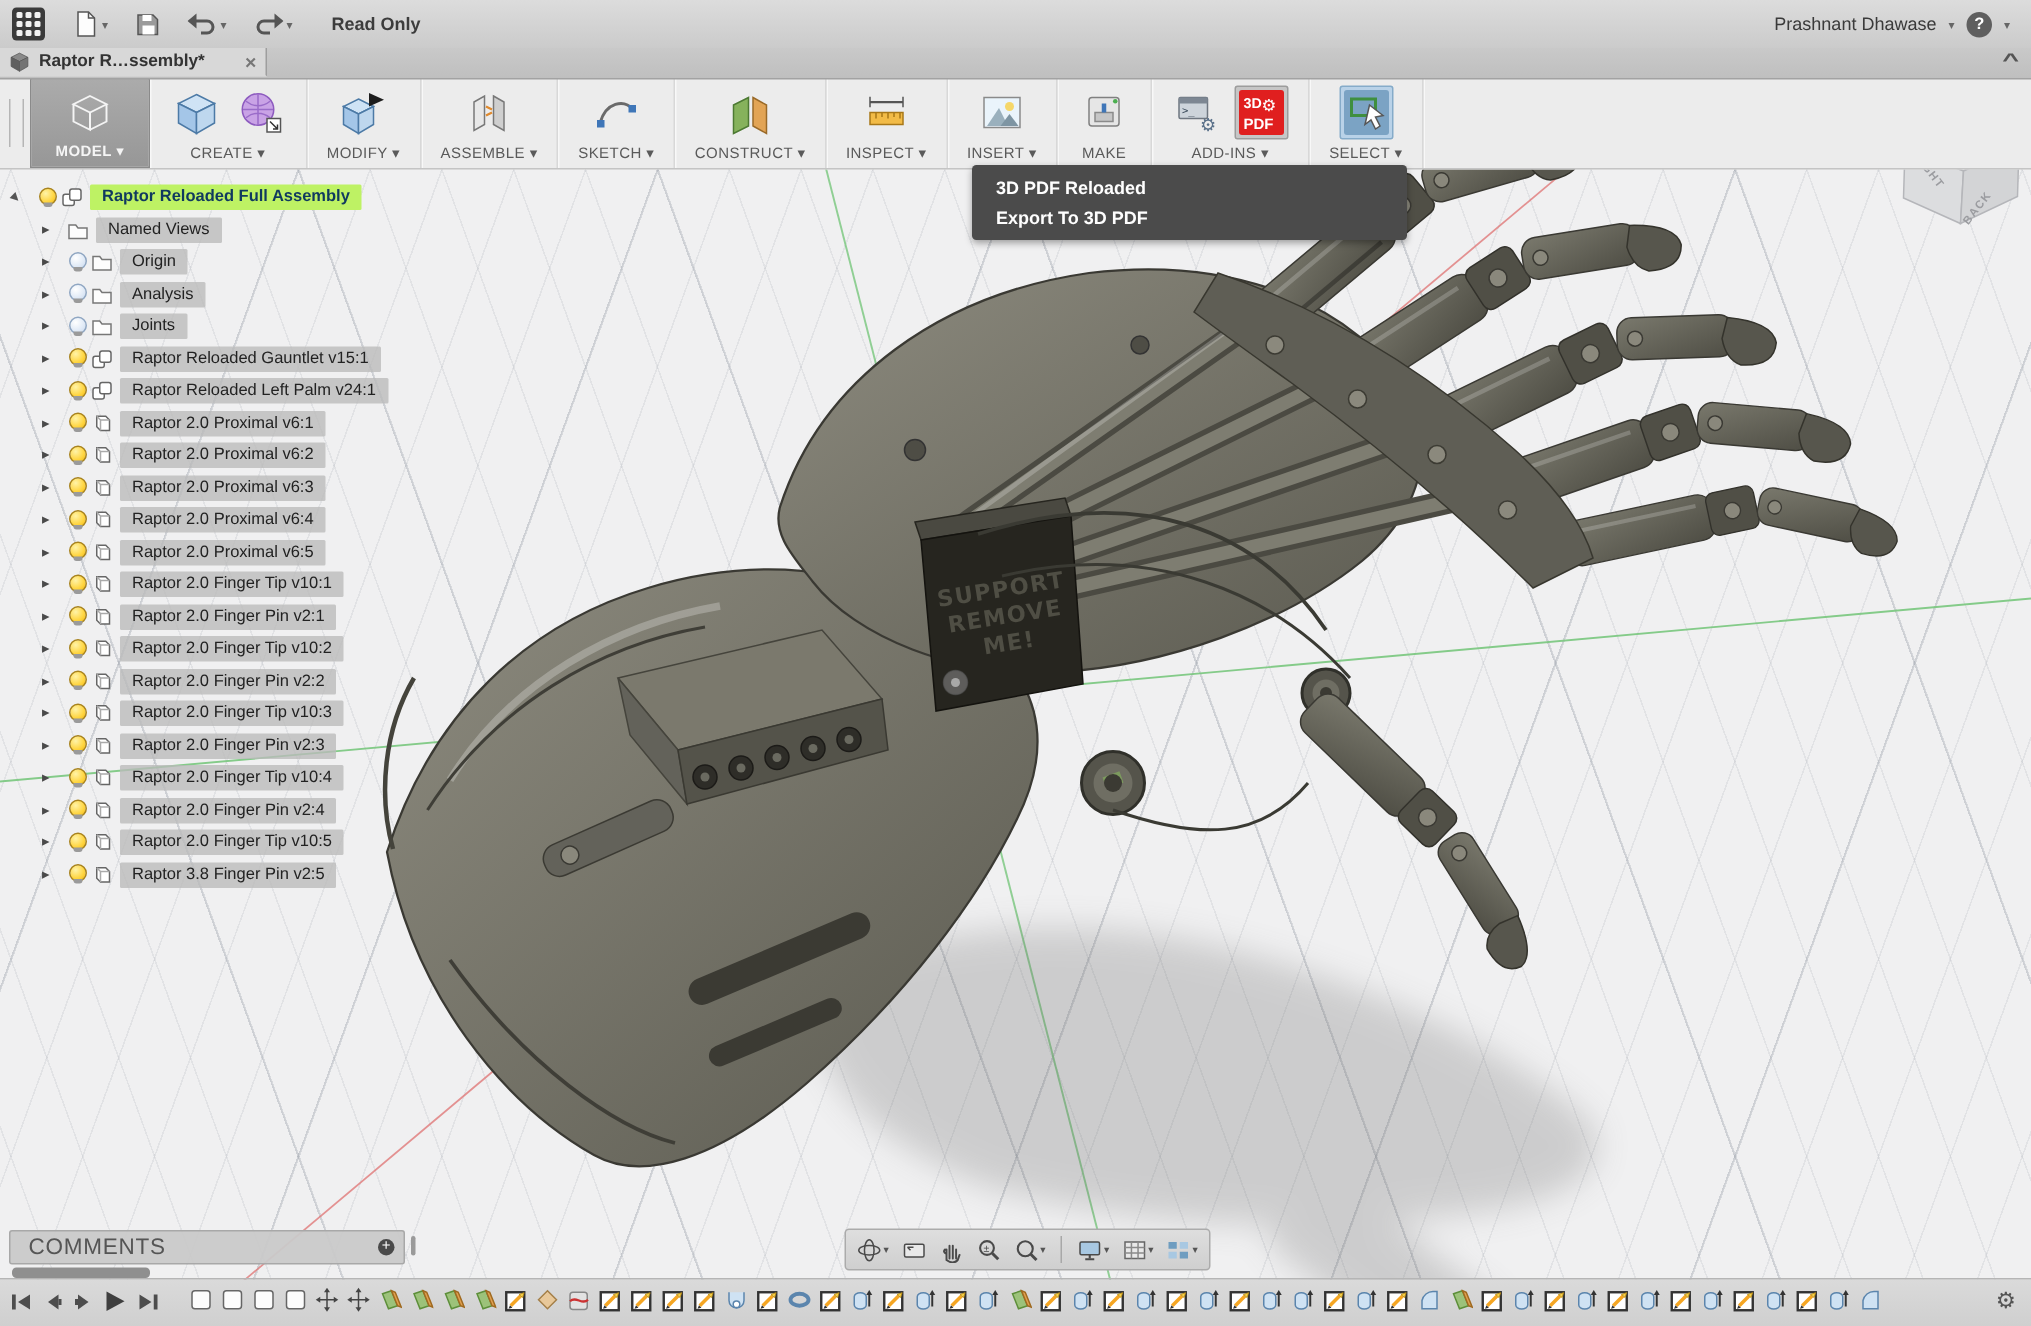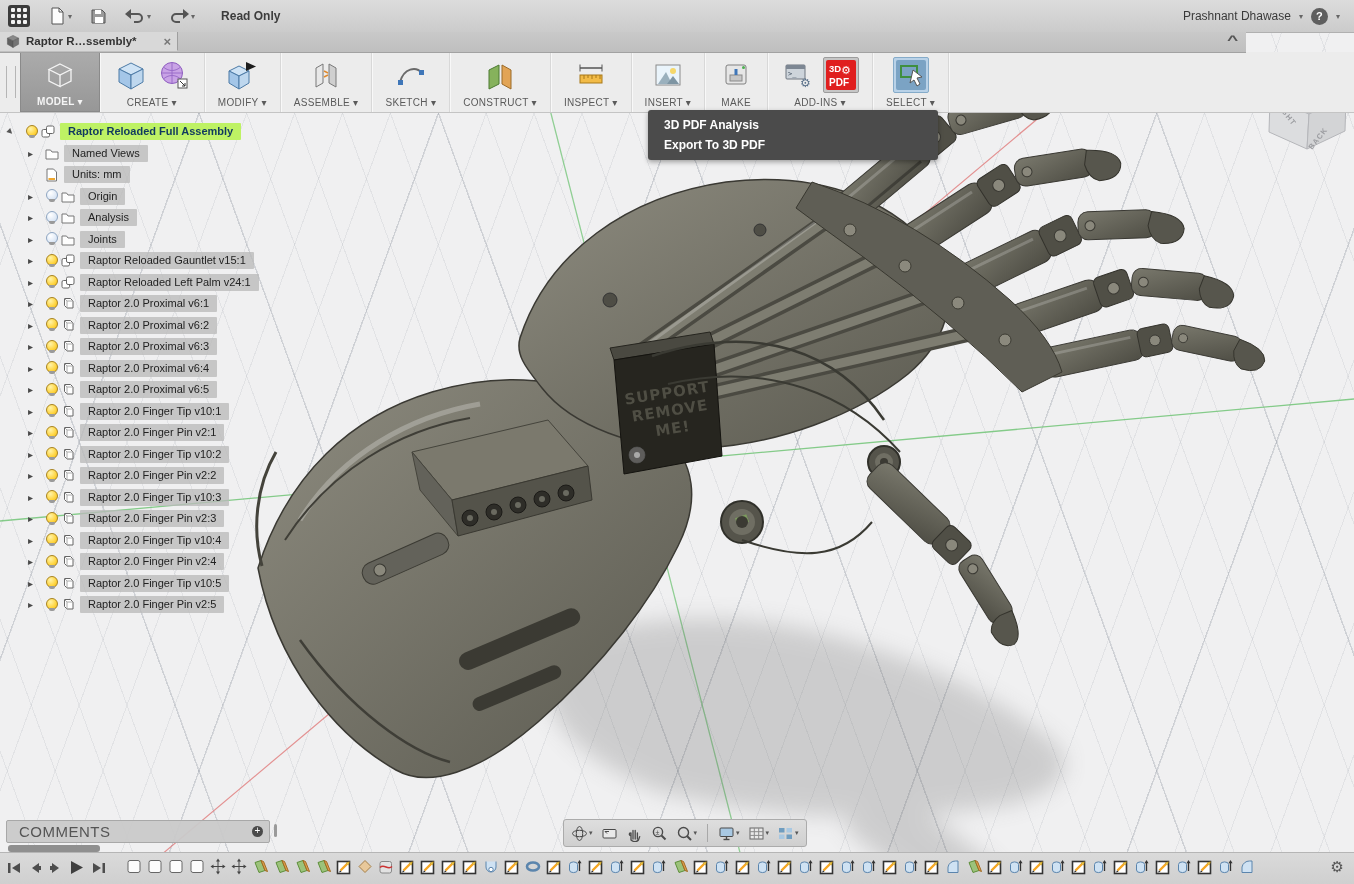--- a/index.html
+++ b/index.html
@@ -26,21 +26,21 @@
   #app-grid i{background:#f2f2f2;border-radius:1px;}
   .tb-btn{display:flex;align-items:center;gap:2px;margin-left:18px;color:#555;}
   .caret{font-size:8px;color:#666;}
   #read-only{margin-left:26px;font-size:12px;font-weight:bold;color:#3c3c3c;}
   #tb-right{margin-left:auto;display:flex;align-items:center;gap:8px;margin-right:14px;}
   #user-name{font-size:12px;color:#3a3a3a;}
   #help-circle{width:17px;height:17px;border-radius:50%;background:#5f5f5f;color:#fff;
     font-size:11px;font-weight:bold;display:flex;align-items:center;justify-content:center;}
 
   
-  #tabbar{position:absolute;left:0;top:32px;width:1246px;height:20px;z-index:8;
+  #tabbar{position:absolute;left:0;top:32px;width:1354px;height:20px;z-index:8;
     background:linear-gradient(#c9c9c9,#bfbfbf);border-bottom:1px solid #a2a2a2;}
   #doc-tab{position:absolute;left:0;top:0;height:19px;width:178px;background:#d8d8d8;
     border-right:1px solid #9e9e9e;border-bottom:1px solid #d8d8d8;
     display:flex;align-items:center;padding:0 6px;box-sizing:border-box;gap:6px;}
   #doc-tab .title{font-size:11.5px;font-weight:bold;color:#333;flex:1;white-space:nowrap;overflow:hidden;}
   #tab-close{color:#777;font-size:13px;font-weight:bold;line-height:1;}
   #collapse-chevron{position:absolute;right:10px;top:1px;font-size:12px;font-weight:bold;color:#555;transform:scaleX(1.6);}
 
   
   #ribbon{position:absolute;left:0;top:52px;width:1354px;height:60px;z-index:7;
@@ -539,21 +539,21 @@
                 <polygon points="17,10 26,17 21,18 24,24 21,26 18,20 14,23" fill="#fff" stroke="#555"></polygon>
               </svg>
             </span>
           </div>
           <div class="rlabel">SELECT ▾</div>
         </div>
       </div>
   </div>
 
   <div id="tooltip">
-    <div class="row">3D PDF Analysis</div>
+    <div class="row">3D PDF Reloaded</div>
     <div class="row">Export To 3D PDF</div>
   </div>
 
   <div id="browser">
     <div id="browser-tree">
         <div class="trow root">
           <span class="tri open"><b>▸</b></span>
           <span class="bulb">
             <s></s>
           </span>
@@ -568,30 +568,20 @@
         <div class="trow">
           <span class="tri">▸</span>
           <span class="ticn">
             <svg width="14" height="13" viewBox="0 0 14 13">
               <path d="M1,3 h4.5 l1.5,2 H13 v7 H1 z" fill="#fdfdfd" stroke="#777"></path>
             </svg>
           </span>
           <span class="tlabel">Named Views</span>
         </div>
         <div class="trow">
-          <span class="tspacer"></span>
-          <span class="ticn">
-            <svg width="13" height="14" viewBox="0 0 13 14">
-              <path d="M2,1 h6.5 l3,3 v9 H2 z" fill="#fff" stroke="#777"></path>
-              <rect x="3.5" y="10" width="6.5" height="2" fill="#f0a830"></rect>
-            </svg>
-          </span>
-          <span class="tlabel">Units: mm</span>
-        </div>
-        <div class="trow">
           <span class="tri">▸</span>
           <span class="bulb off">
             <s></s>
           </span>
           <span class="ticn">
             <svg width="14" height="13" viewBox="0 0 14 13">
               <path d="M1,3 h4.5 l1.5,2 H13 v7 H1 z" fill="#fdfdfd" stroke="#777"></path>
             </svg>
           </span>
           <span class="tlabel">Origin</span>
@@ -832,21 +822,21 @@
           <span class="tri">▸</span>
           <span class="bulb">
             <s></s>
           </span>
           <span class="ticn">
             <svg width="13" height="13" viewBox="0 0 13 13">
               <path d="M3.5,1.5 h6 l2.5,2.5 v7 h-6 L3.5,8.5 z" fill="#fff" stroke="#666"></path>
               <path d="M3.5,1.5 l2.5,2.5 h6 M6,4 v7" fill="none" stroke="#aaa"></path>
             </svg>
           </span>
-          <span class="tlabel">Raptor 2.0 Finger Pin v2:5</span>
+          <span class="tlabel">Raptor 3.8 Finger Pin v2:5</span>
         </div>
       </div>
   </div>
 
   <div id="comments">
     <span class="ctitle">COMMENTS</span>
     <span class="circle-btn">+</span>
     <span class="nub2"></span>
   </div>
 

